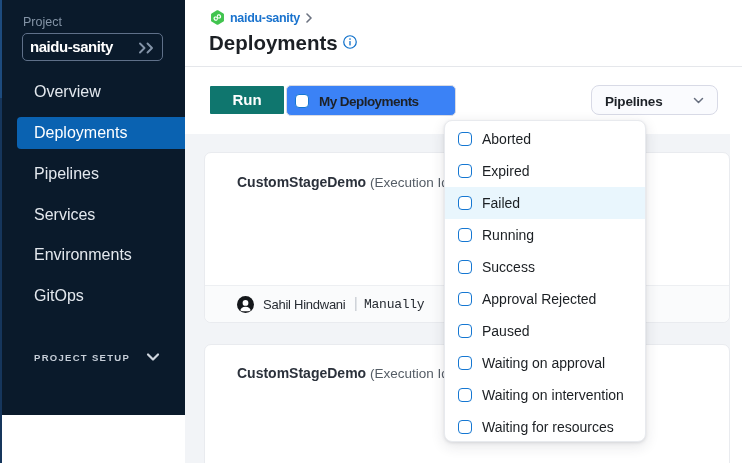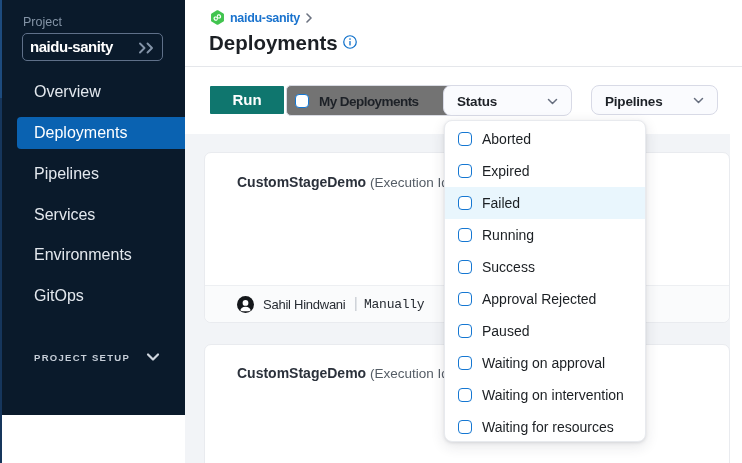--- a/index.html
+++ b/index.html
@@ -18,21 +18,21 @@
   .navSel { color:#ffffff; }
   .psetup { position:absolute; left:34px; top:352px; font-size:9.5px; font-weight:600; letter-spacing:1.3px; color:#c6ced8; }
 
   
   #main { position:absolute; left:185px; top:0; width:557px; height:463px; background:#fff; }
   .bcText { position:absolute; left:45px; top:10.5px; font-size:12.5px; font-weight:600; color:#1a73ce; letter-spacing:-0.3px; }
   .title { position:absolute; left:24px; top:31px; font-size:20.5px; font-weight:bold; color:#1c2025; }
   .divider { position:absolute; left:0; top:66px; width:557px; height:1px; background:#e5e7eb; }
 
   .runBtn { position:absolute; left:25px; top:86px; width:74px; height:28px; background:#0f766e; border-radius:1px; color:#fff; font-size:15px; font-weight:bold; text-align:center; line-height:28px; }
-  .mydep { position:absolute; left:101px; top:85px; width:170px; height:31px; background:#737373; border:1px solid #d9dbe3; border-radius:5px; }
+  .mydep { position:absolute; left:101px; top:85px; width:170px; height:31px; background:#3b82f6; border:1px solid #d9dbe3; border-radius:5px; }
   .cbox { position:absolute; width:14px; height:14px; border:1.6px solid #1577d2; border-radius:4px; background:#fff; }
   .mydep .cbox { left:8px; top:7.5px; }
   .mydep .lbl { position:absolute; left:32px; top:7.5px; font-size:13.5px; font-weight:600; color:#1d2127; white-space:nowrap; letter-spacing:-0.55px; }
   .selBtn { position:absolute; top:85px; height:31px; background:#fafbfe; border:1px solid #d8dae6; border-radius:8px; }
   .selBtn .lbl { position:absolute; left:13px; top:7.5px; font-size:13.5px; font-weight:600; color:#1d2127; letter-spacing:-0.2px; }
   #statusBtn { left:258px; width:129px; }
   #pipeBtn { left:406px; width:127px; height:30px; }
 
   #content { position:absolute; left:0; top:134px; width:545px; height:329px; background:#f2f4f7; }
   .card { position:absolute; left:19px; width:526px; background:#fff; border:1px solid #e9ebef; border-radius:7px; }
@@ -97,26 +97,20 @@
     <circle cx="7.5" cy="4.3" r="0.9" fill="#0d6fca"></circle>
     <rect x="6.8" y="6.3" width="1.4" height="5" rx="0.7" fill="#0d6fca"></rect>
   </svg>
   <div class="divider"></div>
 
   <div class="runBtn">Run</div>
   <div class="mydep">
       <div class="cbox"></div>
       <div class="lbl">My Deployments</div>
     </div>
-  <div class="selBtn" id="statusBtn">
-      <div class="lbl">Status</div>
-    <svg class="abs" style="right:13px; top:12px;" width="11" height="8" viewBox="0 0 11 8">
-        <path d="M1.5 1.5 L5.5 5.5 L9.5 1.5" stroke="#666e7e" stroke-width="1.5" fill="none" stroke-linecap="round" stroke-linejoin="round"></path>
-      </svg>
-  </div>
   <div class="selBtn" id="pipeBtn">
       <div class="lbl">Pipelines</div>
     <svg class="abs" style="right:13px; top:11px;" width="11" height="8" viewBox="0 0 11 8">
         <path d="M1.5 1.5 L5.5 5.5 L9.5 1.5" stroke="#666e7e" stroke-width="1.5" fill="none" stroke-linecap="round" stroke-linejoin="round"></path>
       </svg>
   </div>
 
   <div id="content">
     <div class="card" id="card1">
       <div class="cardTitle">CustomStageDemo <span class="exec">(Execution Id: 4)</span></div>

